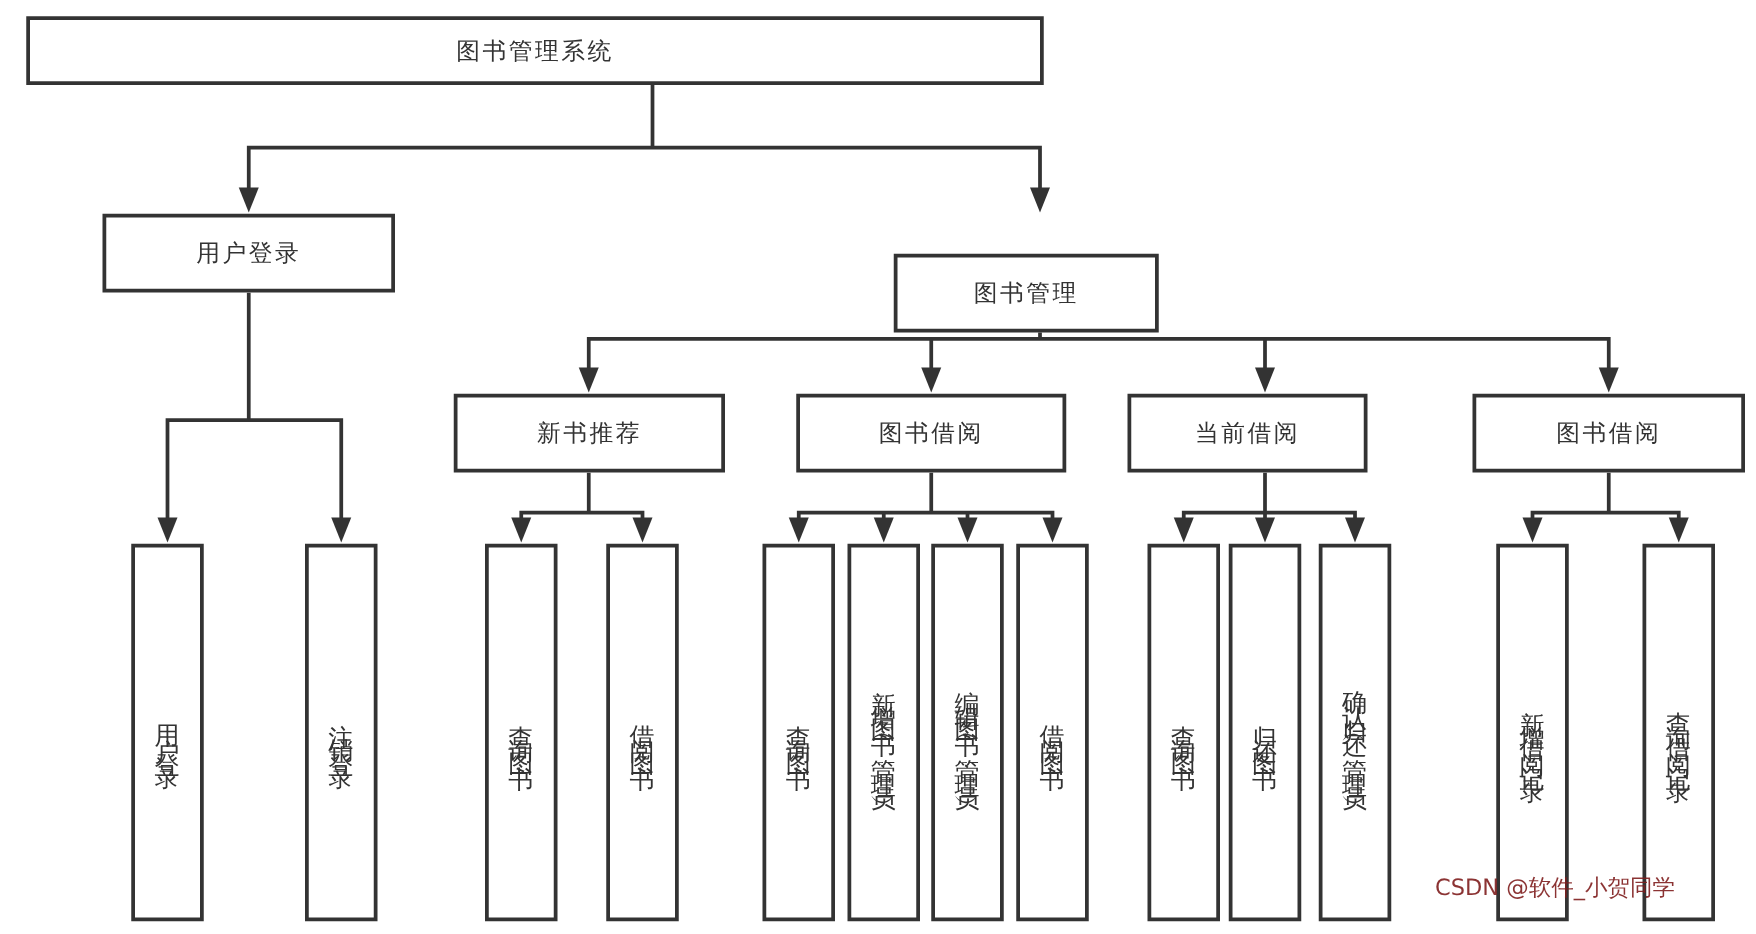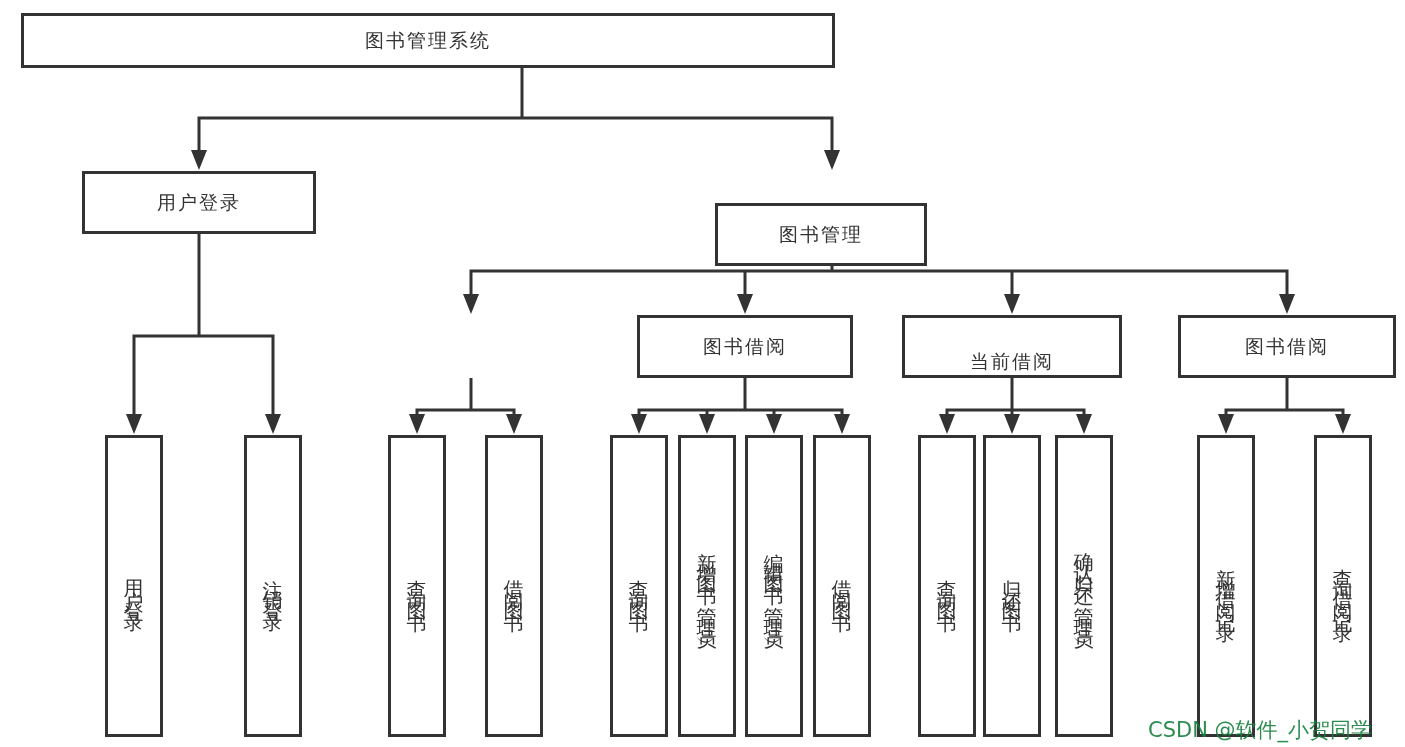--- a/index.html
+++ b/index.html
@@ -41,24 +41,24 @@
     writing-mode: vertical-rl;
     text-orientation: mixed;
     font-size: 20px;
     letter-spacing: 11px;
     line-height: 1;
     color: #333333;
   }
   .watermark {
     position: absolute;
     left: 1148px;
-    top: 716px;
+    top: 698px;
     width: 252px;
-    font-size: 21px;
-    color: #15803d;
+    font-size: 18px;
+    color: #7f1d1d;
     white-space: nowrap;
     z-index: 5;
     opacity: 0.9;
   }
 </style>
 </head>
 <body>
 
 <div class="canvas">
 
@@ -119,24 +119,27 @@
     <span>图书管理系统</span>
   </div>
 
   <div class="box hbox" style="left:82px; top:171px; width:234px; height:63px;">
     <span>用户登录</span>
   </div>
   <div class="box hbox" style="left:715px; top:171px; width:212px; height:63px;margin-top:32px;">
     <span>图书管理</span>
   </div>
 
+  <div class="box hbox" style="left:363px; top:315px; width:217px; height:63px;">
+    <span>新书推荐</span>
+  </div>
   <div class="box hbox" style="left:637px; top:315px; width:216px; height:63px;text-align:right;">
     <span>图书借阅</span>
   </div>
-  <div class="box hbox" style="left:902px; top:315px; width:220px; height:63px;align-items:flex-end;">
+  <div class="box hbox" style="left:902px; top:315px; width:192px; height:63px;">
     <span>当前借阅</span>
   </div>
   <div class="box hbox" style="left:1178px; top:315px; width:218px; height:63px;">
     <span>图书借阅</span>
   </div>
 
   <div class="box vbox" style="left:105px; top:435px; width:58px; height:302px;">
     <span>用户登录</span>
   </div>
   <div class="box vbox" style="left:244px; top:435px; width:58px; height:302px;">

